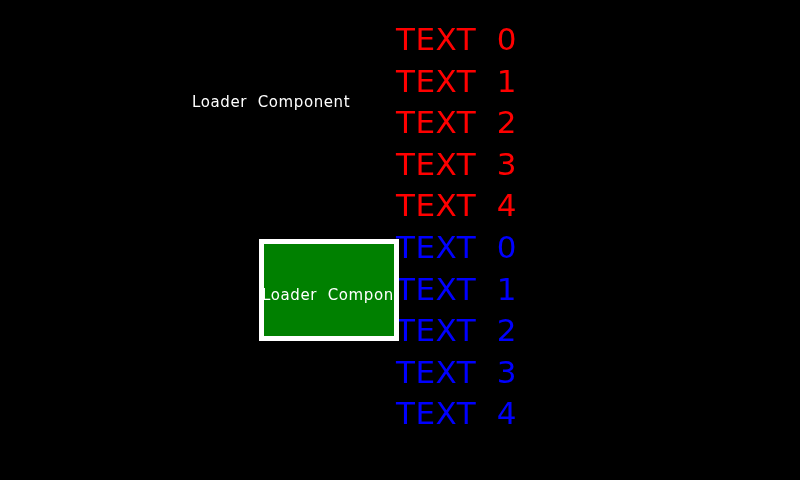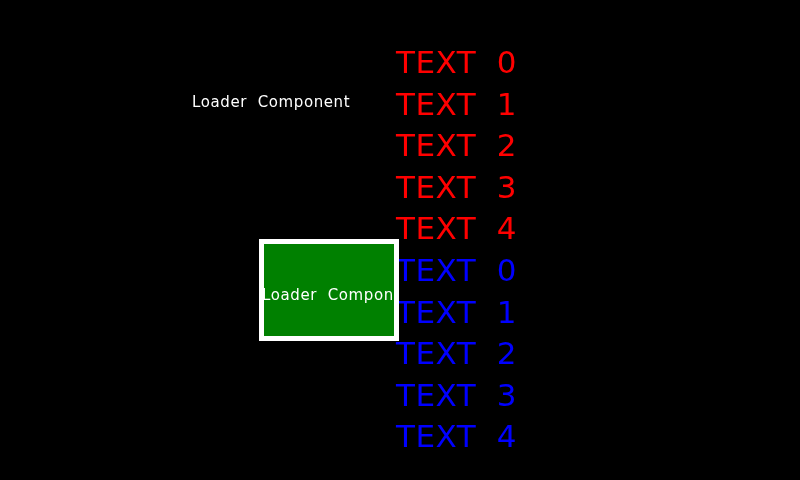--- a/index.html
+++ b/index.html
@@ -20,21 +20,21 @@
     width: 800px;
     height: 480px;
     background: #000000;
     overflow: hidden;
   }
 
   
   #text-list {
     position: absolute;
     left: 396px;
-    top: 42px;
+    top: 19px;
     width: 200px;
     z-index: 1;
   }
   .text-row {
     height: 41.6px;
     line-height: 41.6px;
     font-family: "DejaVu Sans", sans-serif;
     font-size: 31px;
     font-weight: 400;
     letter-spacing: 0.5px;

